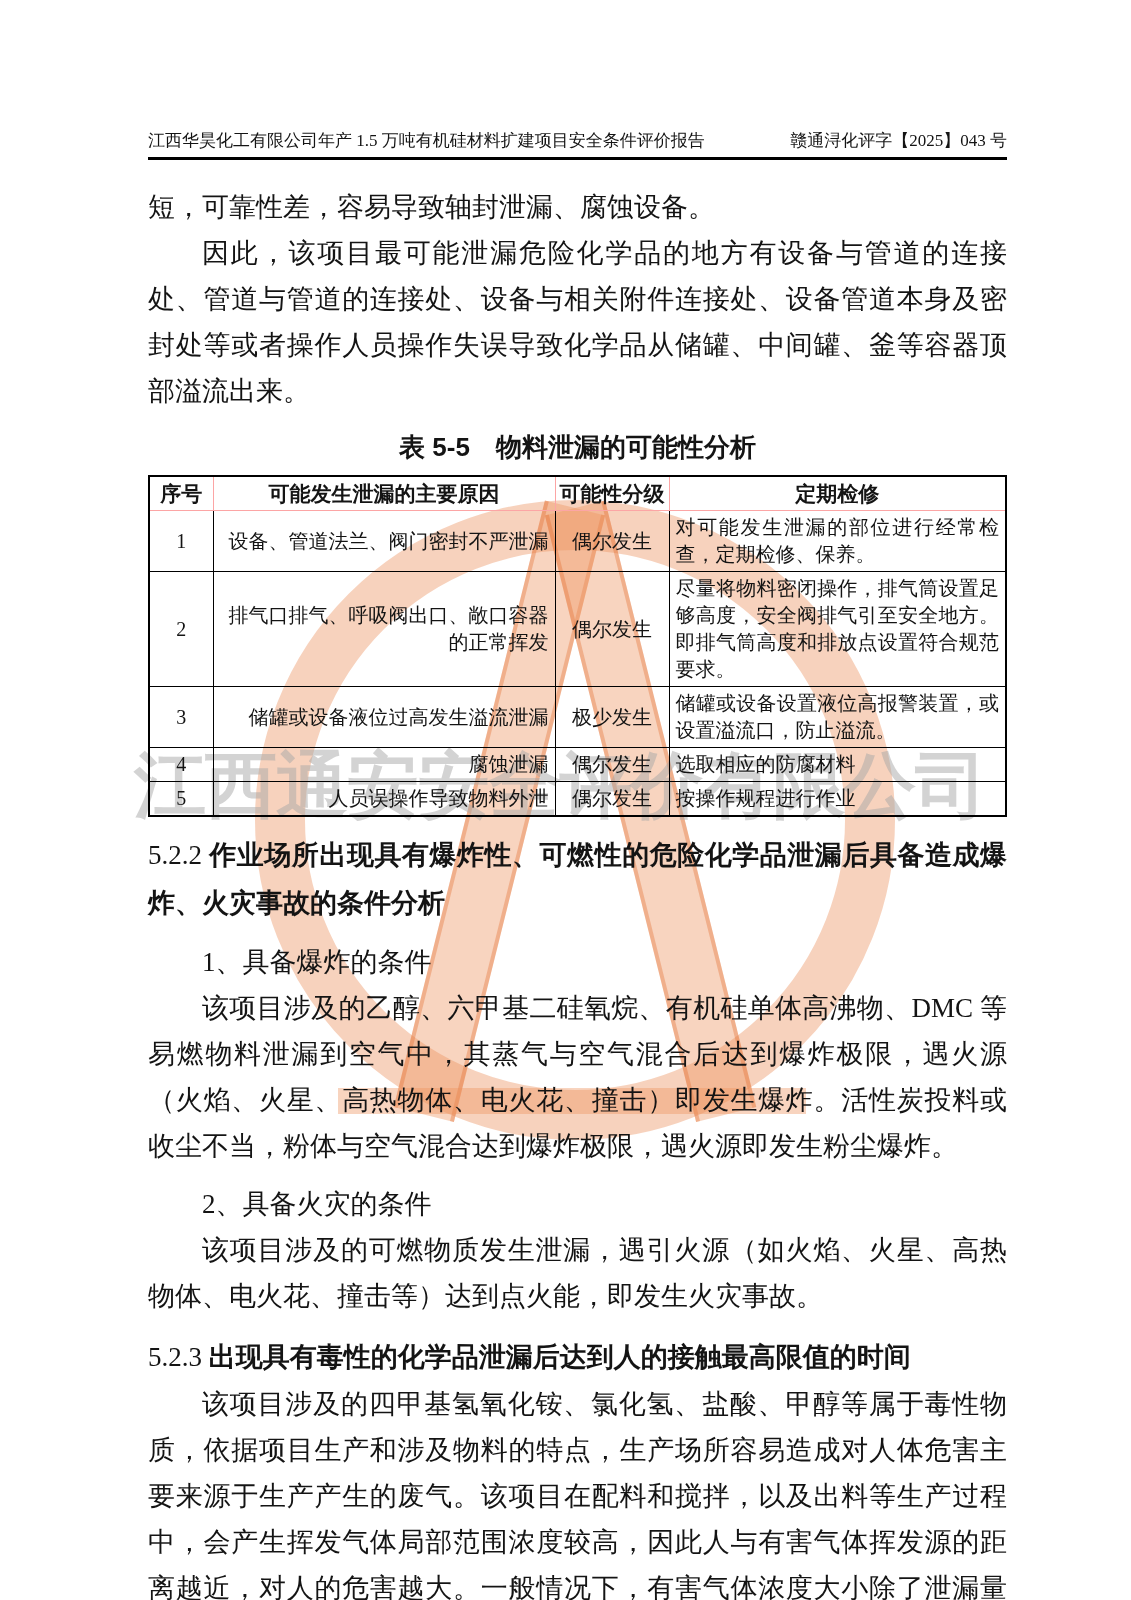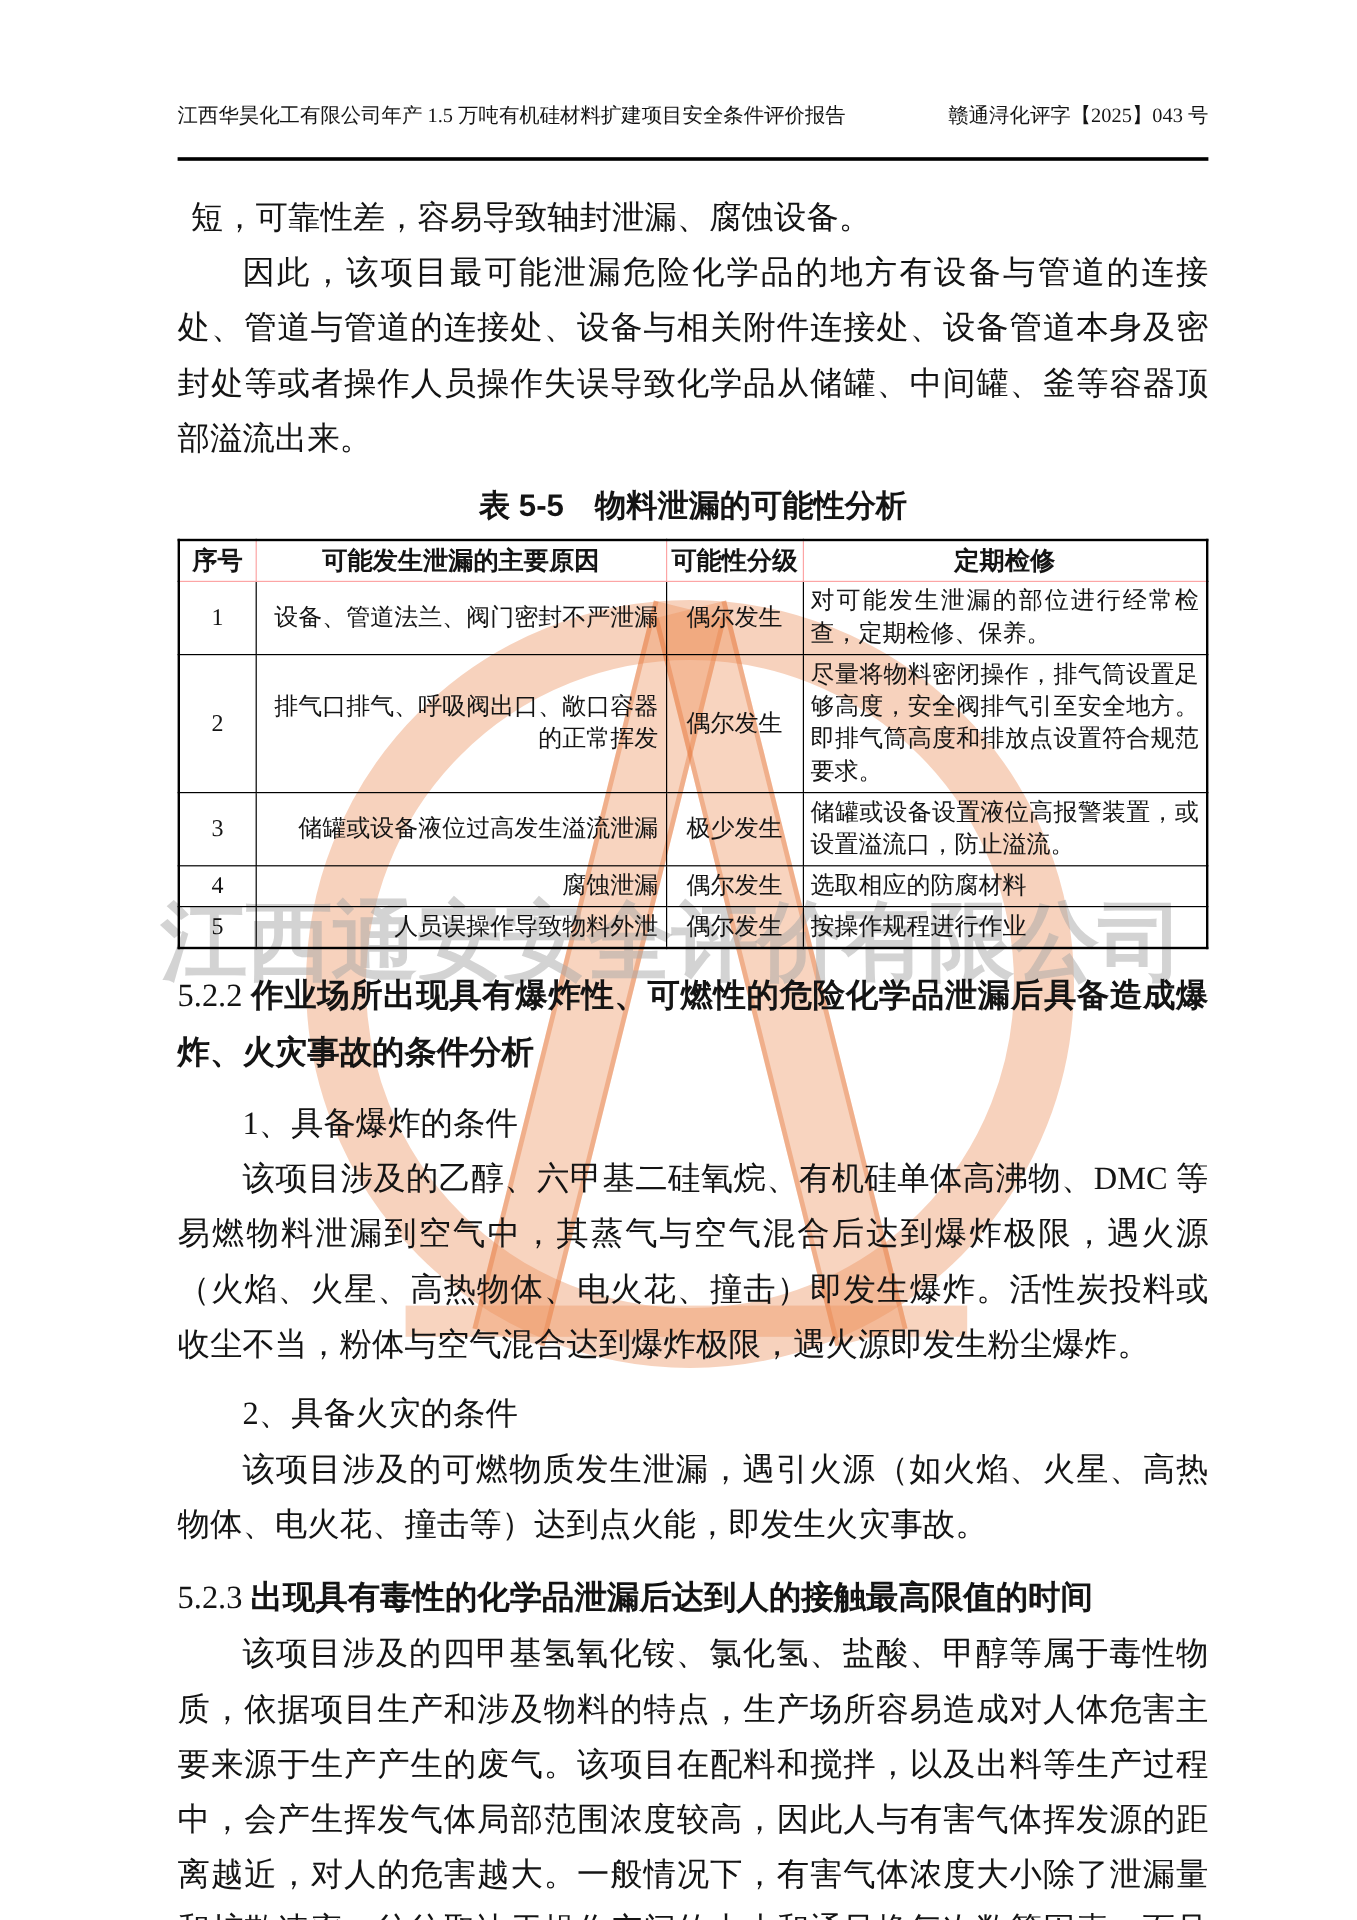--- a/index.html
+++ b/index.html
@@ -35,25 +35,25 @@
   .wm-text{
     position:absolute;left:134px;top:746px;white-space:nowrap;
     font-family:"Liberation Sans","DejaVu Sans",sans-serif;font-weight:bold;
     font-size:72px;line-height:1.1;letter-spacing:-1px;
     color:rgba(168,168,168,0.50);
   }
   
   .content{position:relative;z-index:1;padding:86px 124px 0 148px;}
   .doc-header{
     display:flex;justify-content:space-between;align-items:baseline;
-    font-size:17px;line-height:22px;border-bottom:3px solid #000;padding-bottom:23px;
+    font-size:17px;line-height:22px;border-bottom:3px solid #000;padding-bottom:5px;margin-top:44px;
   }
   .para{font-size:27px;line-height:46px;text-align:justify;margin:0;}
   .para.indent{text-indent:2em;}
-  .p-first{margin-top:24px;margin-left:11px;}
+  .p-first{margin-top:24px;}
   .table-caption{
     text-align:center;font-family:"Liberation Sans","DejaVu Sans",sans-serif;
     font-weight:bold;font-size:26px;margin:16px 0 10px 0;
   }
   table.leak{
     width:100%;border-collapse:collapse;table-layout:fixed;
     font-size:20px;line-height:27px;border:2px solid #000;
   }
   table.leak th{
     font-family:"Liberation Sans","DejaVu Sans",sans-serif;font-weight:bold;

